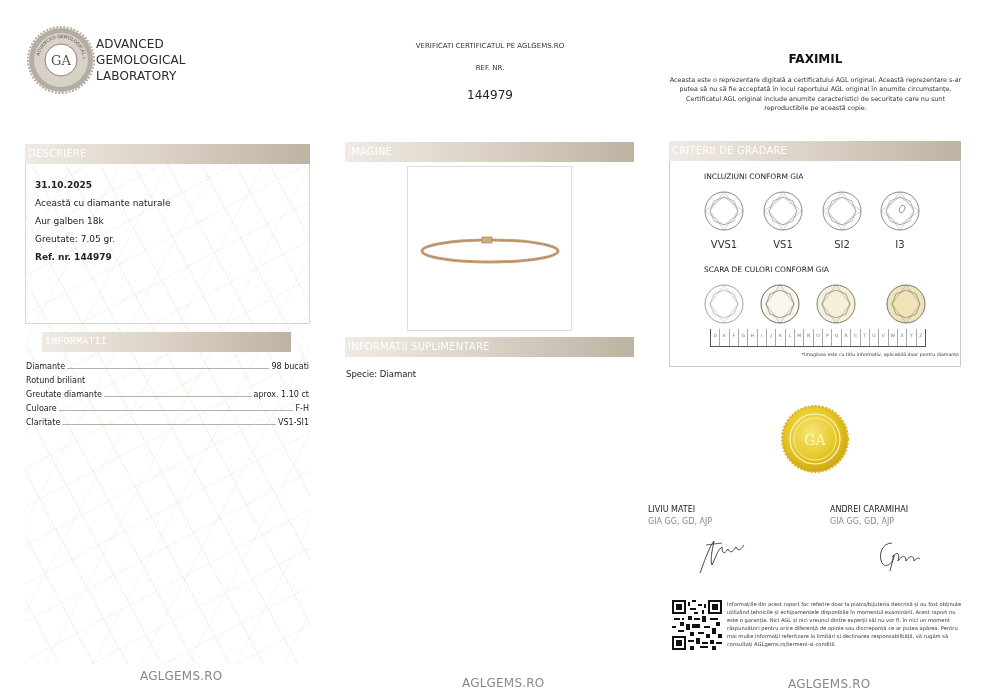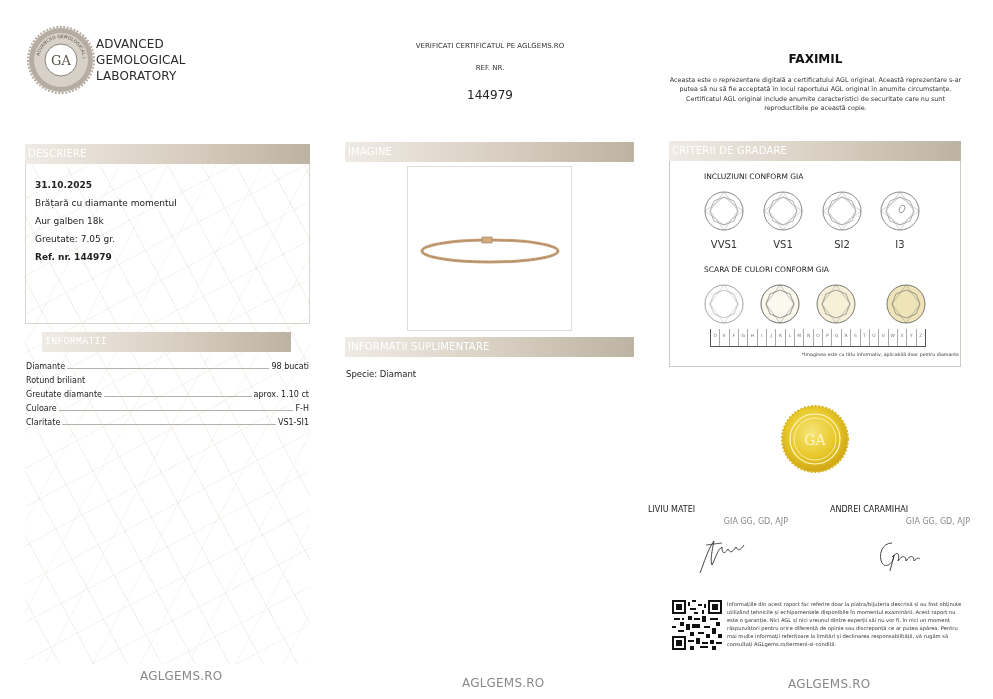--- a/index.html
+++ b/index.html
@@ -62,21 +62,21 @@
   .scale { position: absolute; left: 40px; top: 168px; width: 216px; height: 18px; border-left: 1px solid #555; border-right: 1px solid #555; border-bottom: 1px solid #555; display: flex; }
   .scale span { flex: 1; font-size: 4.5px; color: #777; text-align: center; border-right: 1px solid #aaa; line-height: 14px; }
   .scale span:last-child { border-right: none; }
   .crit-note { position: absolute; right: 1px; top: 191px; font-size: 4.7px; color: #333; }
 
   
   .seal { left: 781px; top: 405px; width: 68px; height: 68px; }
 
   
   .sig-name { font-size: 8px; color: #222; width: 140px; }
-  .sig-cred { font-size: 8px; color: #888; text-align: right; width: 140px; }
+  .sig-cred { font-size: 8px; color: #888; text-align: left; width: 140px; }
   .sig-img { width: 60px; height: 40px; }
 
   
   .qr { left: 672px; top: 600px; width: 50px; height: 50px; }
   .disclaimer { left: 727px; top: 600px; width: 235px; font-size: 5.2px; line-height: 8.1px; color: #333; }
 
   .footer { font-size: 12px; color: #888; letter-spacing: 0.2px; }
 </style>
 </head>
 <body>
@@ -106,21 +106,21 @@
 <div class="abs refnr-label">REF. NR.</div>
 <div class="abs refnr-value">144979</div>
 
 <div class="abs fax-title">FAXIMIL</div>
 <div class="abs fax-text">Aceasta este o reprezentare digitală a certificatului AGL original. Această reprezentare s-ar putea să nu să fie acceptată în locul raportului AGL original în anumite circumstanțe. Certificatul AGL original include anumite caracteristici de securitate care nu sunt reproductibile pe această copie.</div>
 
 <div class="abs pattern-panel"></div>
 <div class="abs bar bar-descriere">DESCRIERE</div>
 <div class="abs desc-box">
   <div class="desc-line bold" style="top:16px">31.10.2025</div>
-  <div class="desc-line" style="top:34px">Brățară cu diamante momentul</div>
+  <div class="desc-line" style="top:34px">Această cu diamante naturale</div>
   <div class="desc-line" style="top:52px">Aur galben 18k</div>
   <div class="desc-line" style="top:70px">Greutate: 7.05 gr.</div>
   <div class="desc-line bold" style="top:88px">Ref. nr. 144979</div>
 </div>
 
 <div class="abs bar bar-informatii">INFORMATII</div>
 
 <div class="info-row" style="top:357px">
   <span class="lbl bold">Diamante</span>
   <span class="dots"></span>

